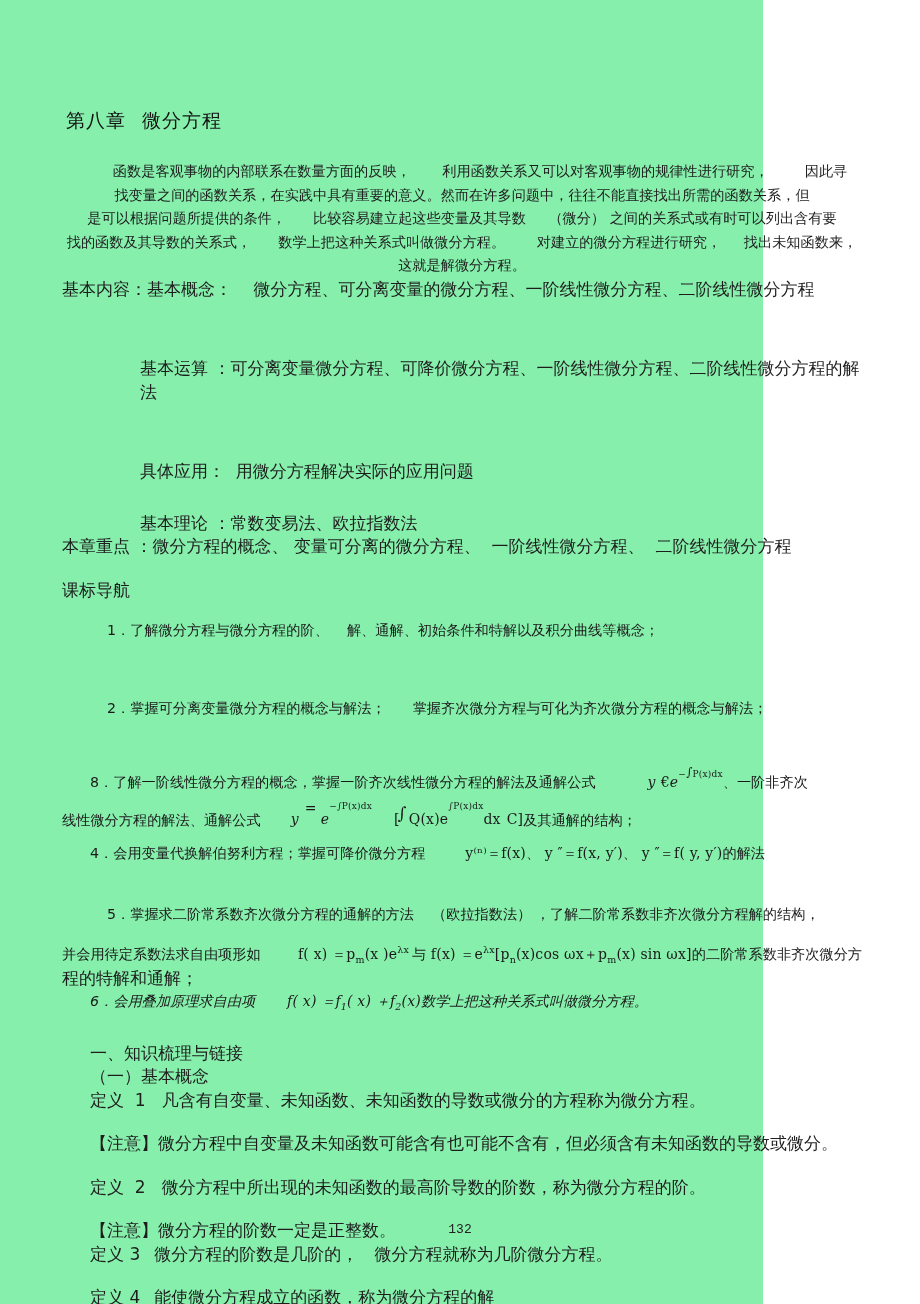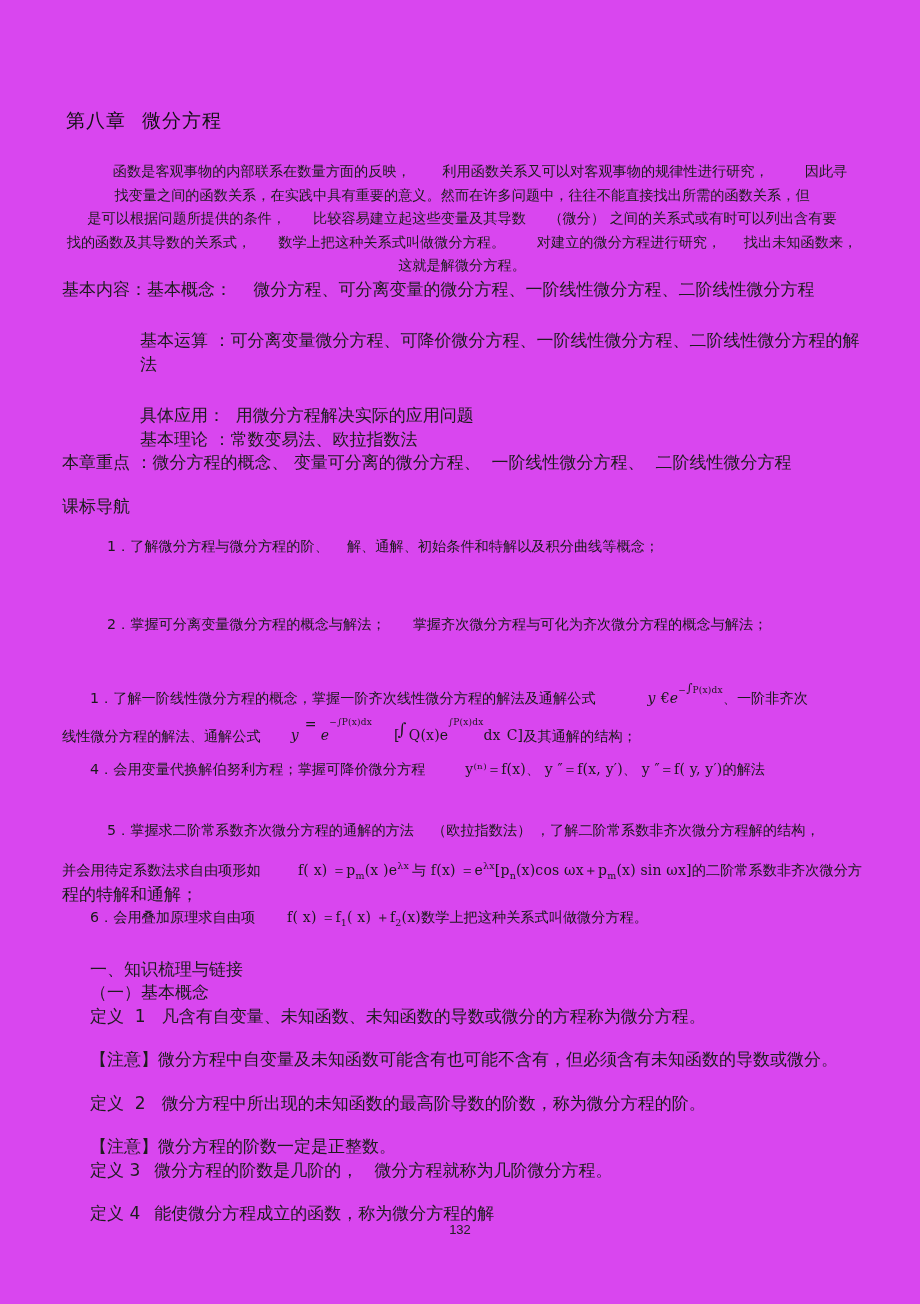--- a/index.html
+++ b/index.html
@@ -12,23 +12,23 @@
     width: 920px;
     height: 1304px;
     position: relative;
     font-family: "DejaVu Sans", "Liberation Sans", sans-serif;
     color: #1a1a1a;
     overflow: hidden;
   }
   .page {
     position: absolute;
     left: 0; top: 0;
-    width: 920px;
+    width: 763px;
     height: 1304px;
-    background: #d946ef;
+    background: #86efac;
   }
   .content {
     position: absolute;
     left: 62px;
     top: 108px;
     width: 800px;
   }
 
   
   .chapter-title {
@@ -56,21 +56,21 @@
     line-height: 23.5px;
     white-space: pre-wrap;
     color: #1d1d1d;
     margin: 0;
   }
 
   .spacer-sm { height: 10px; }
   .spacer-md { height: 20px; }
   .spacer-lg { height: 28px; }
 
-  .block-indent-1 { padding-left: 78px; }
+  .block-indent-1 { padding-left: 78px; margin-top: 28px; }
   .block-indent-2 { padding-left: 28px; }
 
   .num-item {
     font-size: 14.2px;
     line-height: 23.5px;
     padding-left: 28px;
     white-space: pre-wrap;
     margin: 17px;
   }
 
@@ -116,21 +116,21 @@
 
   
   .page-number {
     position: absolute;
     left: 0;
     top: 1222px;
     width: 920px;
     text-align: center;
     font-size: 13px;
     color: #222;
-    font-family: Liberation Sans, sans-serif;
+    font-family: Liberation Mono, monospace;
   }
 </style>
 </head>
 <body>
 
 <div class="page">
   <div class="content">
 
     <div class="chapter-title">
       <span>第八章</span><span class="gap"></span><span>微分方程</span>
@@ -154,21 +154,21 @@
 
     <div class="line">课标导航</div>
     <div class="num-item">1．了解微分方程与微分方程的阶、    解、通解、初始条件和特解以及积分曲线等概念；</div>
 
     <div class="spacer-md"></div>
     <div class="num-item">2．掌握可分离变量微分方程的概念与解法；      掌握齐次微分方程与可化为齐次微分方程的概念与解法；</div>
 
     <div class="spacer-lg"></div>
 
     <div class="formula-row" style="padding-left:28px;">
-      <span class="txt">1．了解一阶线性微分方程的概念，掌握一阶齐次线性微分方程的解法及通解公式</span>
+      <span class="txt">8．了解一阶线性微分方程的概念，掌握一阶齐次线性微分方程的解法及通解公式</span>
       <span style="display:inline-block;width:52px;"></span>
       <span class="math">
         <span class="it">y</span><span style="display:inline-block;width:5px;"></span><span>€</span><span class="it">e</span><span class="intexp"><span>−</span><span class="smallint">∫</span><span>P(x)dx</span></span>
       </span>
       <span class="txt">、一阶非齐次</span>
     </div>
 
     <div class="spacer-sm"></div>
 
     <div class="formula-row" style="align-items:flex-end;text-align:right;">
@@ -197,21 +197,21 @@
       <span class="txt">并会用待定系数法求自由项形如</span>
       <span style="display:inline-block;width:40px;"></span>
       <span class="math">
         <span>f( x) ＝p</span><sub class="sm">m</sub><span>(x )e</span><sup class="sm">λx</sup><span style="display:inline-block;width:3px;"></span><span>与 f(x) ＝e</span><sup class="sm">λx</sup><span>[p</span><sub class="sm">n</sub><span>(x)cos ωx＋p</span><sub class="sm">m</sub><span>(x) sin ωx]</span>
       </span>
       <span class="txt">的二阶常系数非齐次微分方</span>
     </div>
 
     <div class="line">程的特解和通解；</div>
 
-    <div class="formula-row" style="padding-left:28px;">
+    <div class="formula-row" style="padding-left:28px;font-style:italic;">
       <span class="txt">6．会用叠加原理求自由项</span>
       <span style="display:inline-block;width:32px;"></span>
       <span class="math">
         <span>f( x) ＝f</span><sub class="sm">1</sub><span>( x) ＋f</span><sub class="sm">2</sub><span>(x)</span>
       </span>
       <span class="txt">数学上把这种关系式叫做微分方程。</span>
     </div>
 
     <div class="spacer-lg"></div>
 

